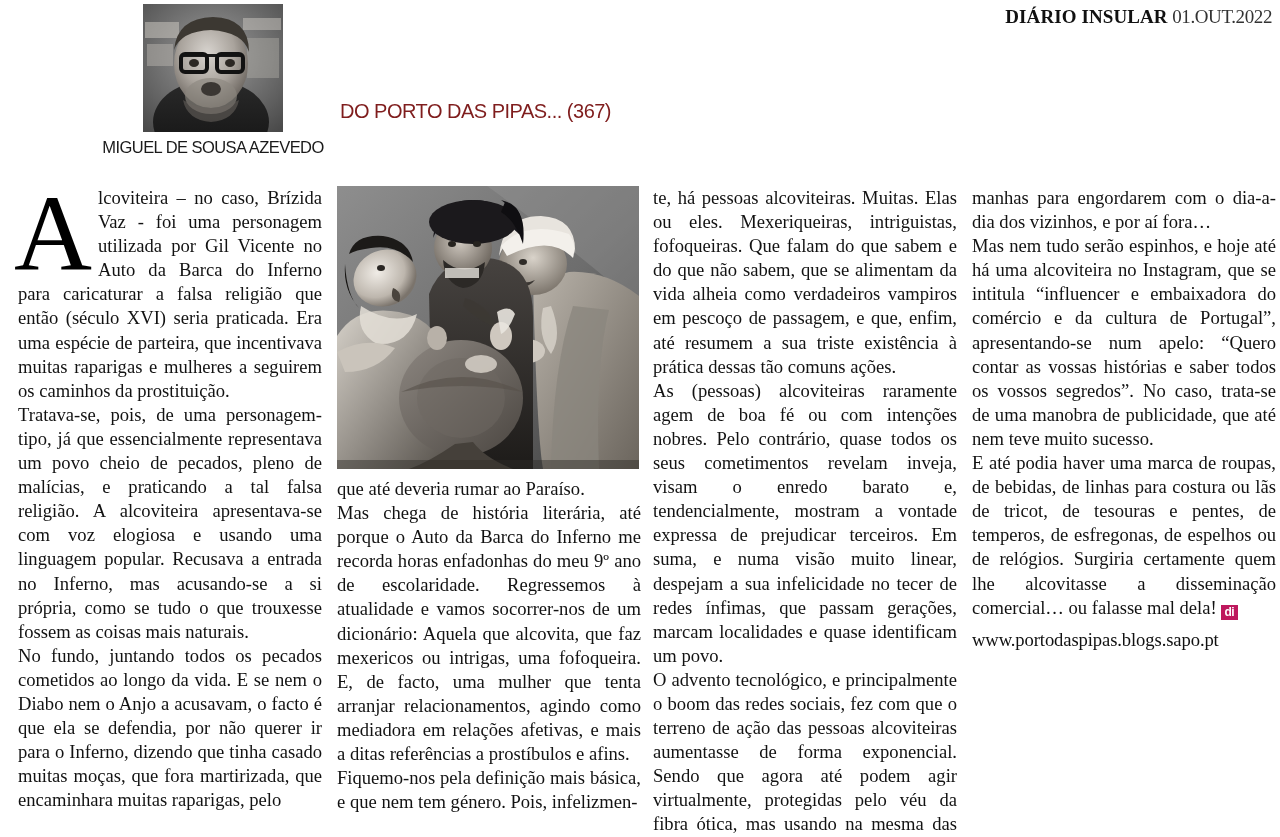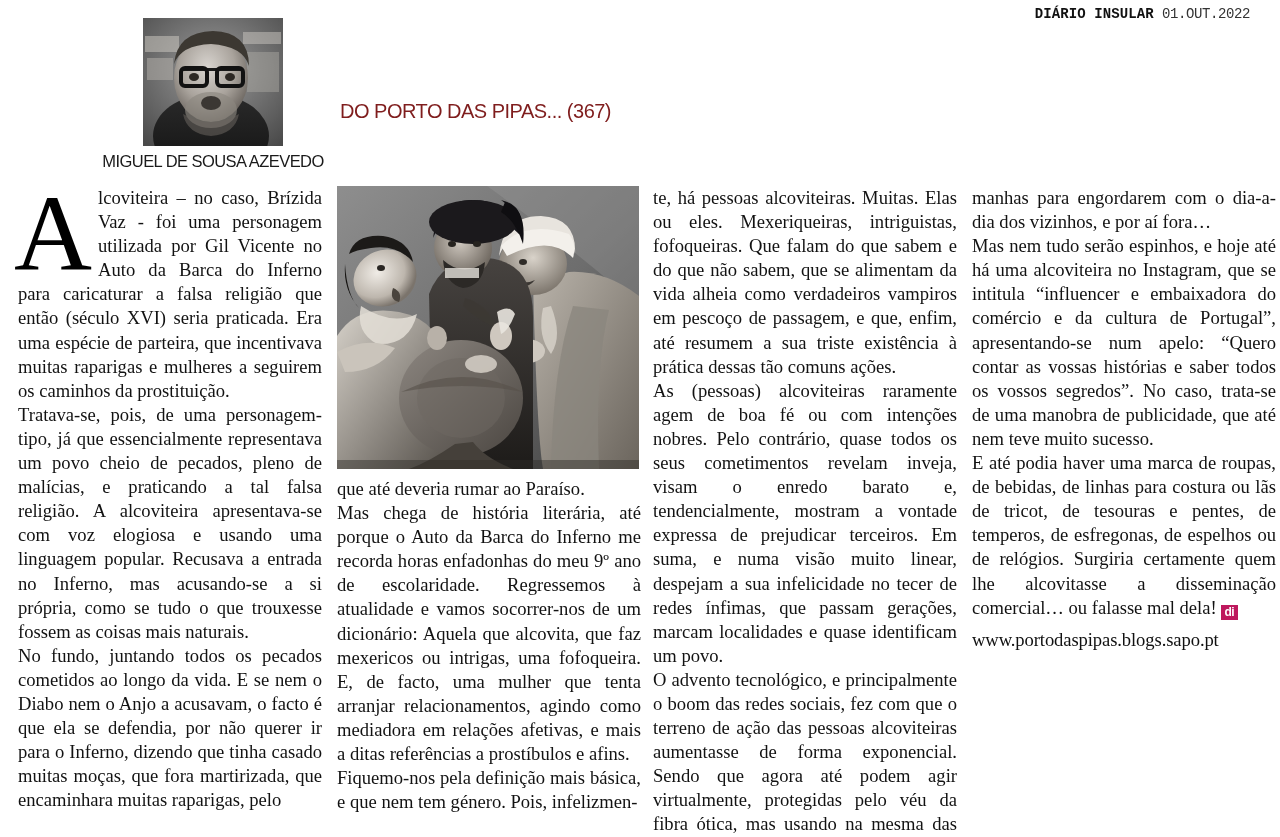--- a/index.html
+++ b/index.html
@@ -14,42 +14,42 @@
     background: #ffffff;
     overflow: hidden;
     font-family: "Liberation Serif", serif;
     color: #111111;
   }
 
   
   .masthead {
     position: absolute;
     top: 6px;
-    right: 30px;
-    font-family: Liberation Mono, monospace;
-    font-size: 14px;
+    right: 8px;
+    font-family: Liberation Serif, serif;
+    font-size: 19px;
     letter-spacing: -0.2px;
     white-space: nowrap;
   }
   .masthead .brand {
     font-weight: bold;
     color: #111;
     letter-spacing: 0.1px;
   }
   .masthead .date {
     font-weight: normal;
     color: #333;
     letter-spacing: -0.4px;
   }
 
   
   .author-block {
     position: absolute;
     left: 93px;
-    top: 18px;
+    top: 4px;
     width: 240px;
     text-align: center;
   }
   .author-photo {
     width: 140px;
     height: 128px;
     margin: 0 auto;
     display: block;
     background: #7d7d7d;
     overflow: hidden;

